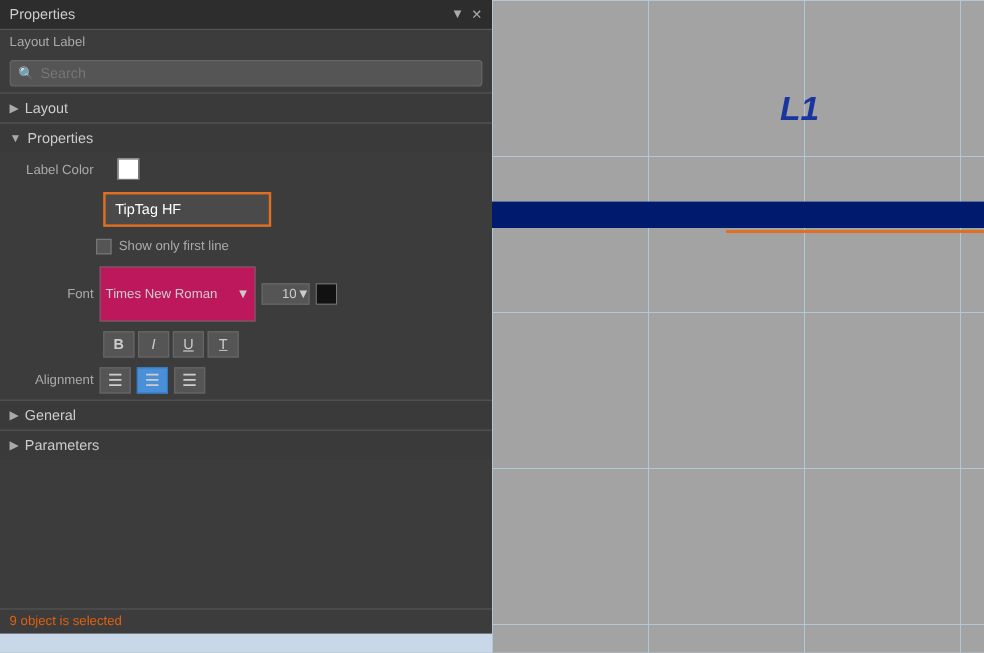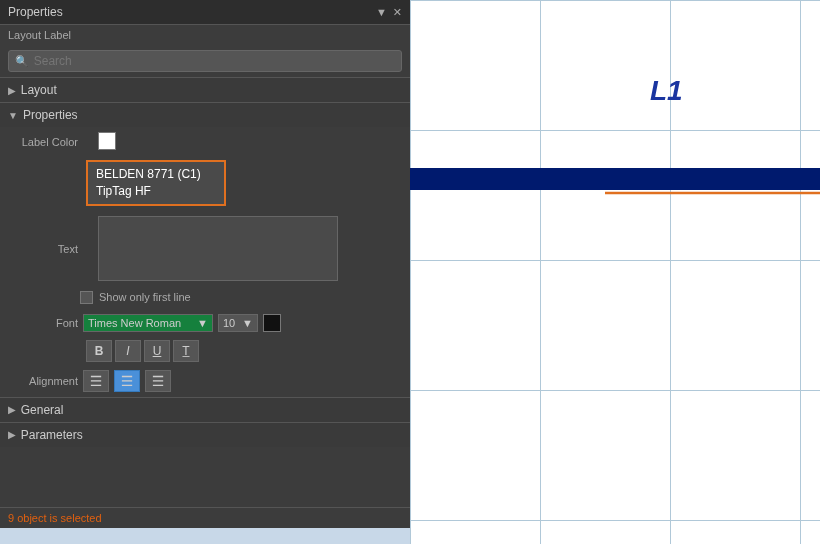--- a/index.html
+++ b/index.html
@@ -173,37 +173,37 @@
     }
 
     .font-label {
       color: #aaa;
       font-size: 11px;
       min-width: 70px;
       text-align: right;
     }
 
     .font-select {
-      background: #15803d;
-      border: 1px solid #666;
-      color: #ccc;
-      font-size: 11px;
-      padding: 2px 4px;
+      background: #be185d;
+      border: 1px solid #666;
+      color: #ccc;
+      font-size: 11px;
+      padding: 16px 4px;
       width: 130px;
       display: flex;
       align-items: center;
       justify-content: space-between;
     }
 
     .font-size-select {
       background: #555;
       border: 1px solid #666;
       color: #ccc;
       font-size: 11px;
-      padding: 2px 4px;
+      padding: 2px 16px;
       width: 40px;
       display: flex;
       align-items: flex-start;
       justify-content: space-between;
     }
 
     .font-color-swatch {
       width: 18px;
       height: 18px;
       background: #111;
@@ -265,21 +265,21 @@
     .panel-footer {
       padding: 4px 8px;
       color: #e06010;
       font-size: 11px;
       border-top: 1px solid #555;
     }
 
     
     .canvas {
       flex: 1;
-      background: #ffffff;
+      background: #a3a3a3;
       position: relative;
       overflow: hidden;
     }
 
     
     .canvas::before {
       content: '';
       position: absolute;
       inset: 0;
       background-image:
@@ -355,29 +355,24 @@
 
   <div class="props-section">
 
     <div class="prop-row">
       <span class="prop-label">Label Color</span>
       <div class="color-swatch"></div>
     </div>
 
     <div class="prop-row" style="padding-left: 86px;">
       <div class="text-preview-box">
-        <div>BELDEN 8771 (C1)</div>
         <div>TipTag HF</div>
       </div>
     </div>
 
-    <div class="prop-row">
-      <span class="prop-label">Text</span>
-      <textarea class="text-area-box" style=""></textarea>
-    </div>
 
     <div class="checkbox-row">
       <div class="checkbox-box"></div>
       <span>Show only first line</span>
     </div>
 
     <div class="font-row">
       <span class="font-label">Font</span>
       <div class="font-select">
         <span>Times New Roman</span>

